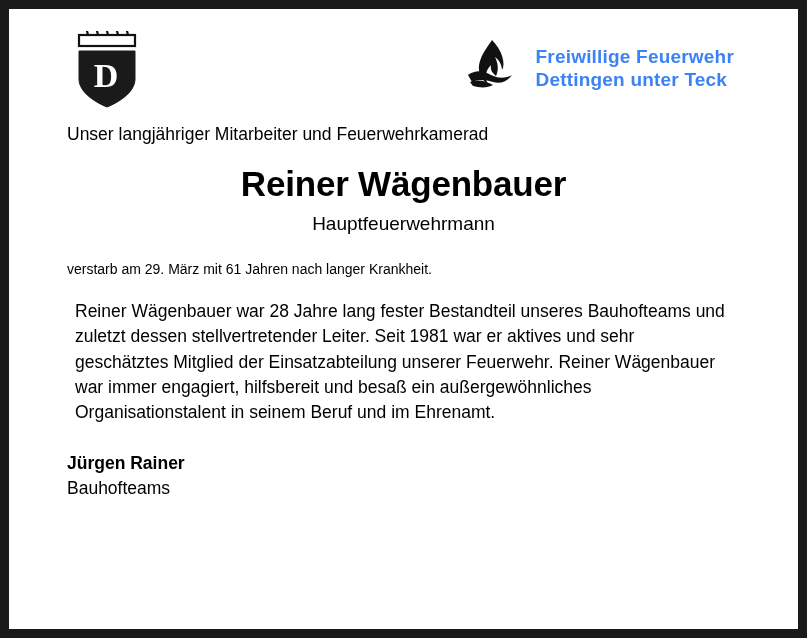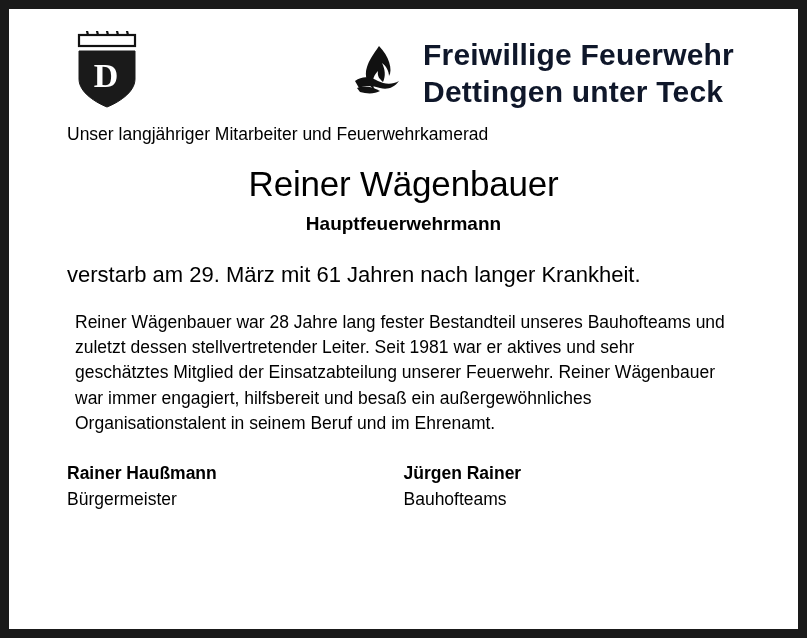--- a/index.html
+++ b/index.html
@@ -52,50 +52,50 @@
     margin-right: 6px;
   }
   .fw-logo {
     width: 62px;
     height: 62px;
     margin-right: 12px;
     flex: 0 0 auto;
   }
   .fw-text {
     font-weight: bold;
-    font-size: 30px;
+    font-size: 19px;
     line-height: 1.22;
     letter-spacing: 0.2px;
-    color: #0f172a;
+    color: #3b82f6;
     white-space: nowrap;
   }
 
   
   .lede {
     font-size: 17.5px;
     margin-bottom: 0;
     line-height: 1.35;
   }
   .name {
     text-align: center;
     font-size: 35px;
-    font-weight: normal;
+    font-weight: bold;
     letter-spacing: -0.2px;
     margin-top: 18px;
     line-height: 1.1;
   }
   .rank {
     text-align: center;
     font-size: 19px;
-    font-weight: bold;
+    font-weight: normal;
     margin-top: 10px;
     line-height: 1.2;
   }
   .death-line {
-    font-size: 22px;
+    font-size: 14px;
     margin-top: 24px;
     line-height: 1.35;
   }
   .para {
     font-size: 17.5px;
     margin-top: 20px;
     line-height: 1.45;
   }
   .para p {
     margin: 8px;
@@ -173,23 +173,19 @@
 
     <div class="death-line">verstarb am 29. März mit 61 Jahren nach langer Krankheit.</div>
 
     <div class="para">
       <p>Reiner Wägenbauer war 28 Jahre lang fester Bestandteil unseres Bauhofteams und zuletzt dessen stellvertretender Leiter. Seit 1981 war er aktives und sehr geschätztes Mitglied der Einsatzabteilung unserer Feuerwehr. Reiner Wägenbauer war immer engagiert, hilfsbereit und besaß ein außergewöhnliches Organisationstalent in seinem Beruf und im Ehrenamt.</p>
     </div>
 
 
     <div class="signatures">
       <div class="sig">
-        <div class="sig-name">Rainer Haußmann</div>
-        <div class="sig-role">Bürgermeister</div>
-      </div>
-      <div class="sig">
         <div class="sig-name">Jürgen Rainer</div>
         <div class="sig-role">Bauhofteams</div>
       </div>
     </div>
 
   </div>
 </div>
 
 </body></html>

